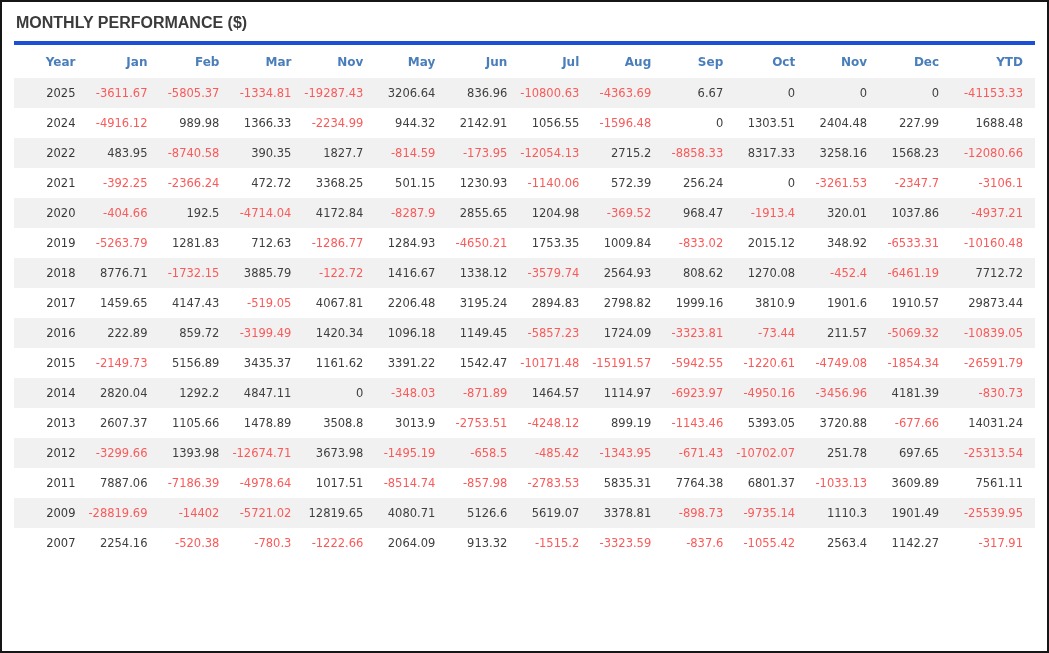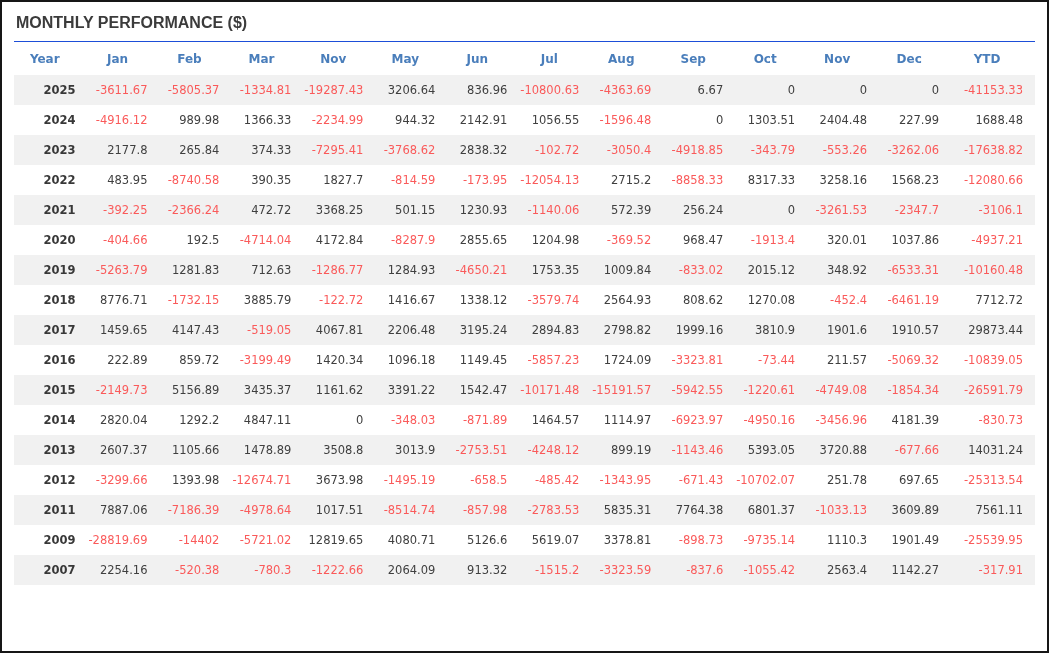--- a/index.html
+++ b/index.html
@@ -11,44 +11,44 @@
     overflow: hidden;
     font-family: "DejaVu Sans", "Liberation Sans", sans-serif;
   }
   .panel { padding: 5px 12px 0 12px; }
   .panel-title {
     font-family: "Liberation Sans", sans-serif;
     font-weight: bold;
     font-size: 16px;
     color: #3b3b3b;
     padding: 7px 2px 9px 2px;
-    border-bottom: 1px solid #1d4ed8;
+    border-bottom: 4px solid #1d4ed8;
   }
   table.perf {
     width: 100%;
     border-collapse: collapse;
     table-layout: fixed;
     margin-top: 1px;
   }
   table.perf th {
     font-size: 12px;
     font-weight: bold;
     color: var(--header-blue, #4a7ebb);
-    text-align: center;
+    text-align: right;
     padding: 9px 12px 9px 0;
     white-space: nowrap;
   }
   table.perf td {
     font-size: 11.5px;
     color: var(--pos-color, #3f3f3f);
     text-align: right;
     padding: 8px 12px 8px 0;
     white-space: nowrap;
   }
-  table.perf td.year { font-weight: bold; color: #383838; }
+  table.perf td.year { font-weight: normal; color: #383838; }
   table.perf td.neg { color: var(--neg-color, #fa5a5a); }
   table.perf tbody tr:nth-child(odd) { background: var(--stripe, #f1f1f1); }
   col.c-year { width: 7.2%; }
   col.c-month { width: 7.05%; }
   col.c-ytd { width: 8.2%; }
 </style>
 </head>
 <body style="border-color: rgb(22, 22, 22);">
 
 <div class="panel">
@@ -116,36 +116,20 @@
           <td>2142.91</td>
           <td>1056.55</td>
           <td class="neg">-1596.48</td>
           <td>0</td>
           <td>1303.51</td>
           <td>2404.48</td>
           <td>227.99</td>
           <td>1688.48</td>
         </tr>
         <tr>
-          <td class="year">2023</td>
-          <td>2177.8</td>
-          <td>265.84</td>
-          <td>374.33</td>
-          <td class="neg">-7295.41</td>
-          <td class="neg">-3768.62</td>
-          <td>2838.32</td>
-          <td class="neg">-102.72</td>
-          <td class="neg">-3050.4</td>
-          <td class="neg">-4918.85</td>
-          <td class="neg">-343.79</td>
-          <td class="neg">-553.26</td>
-          <td class="neg">-3262.06</td>
-          <td class="neg">-17638.82</td>
-        </tr>
-        <tr>
           <td class="year">2022</td>
           <td>483.95</td>
           <td class="neg">-8740.58</td>
           <td>390.35</td>
           <td>1827.7</td>
           <td class="neg">-814.59</td>
           <td class="neg">-173.95</td>
           <td class="neg">-12054.13</td>
           <td>2715.2</td>
           <td class="neg">-8858.33</td>

